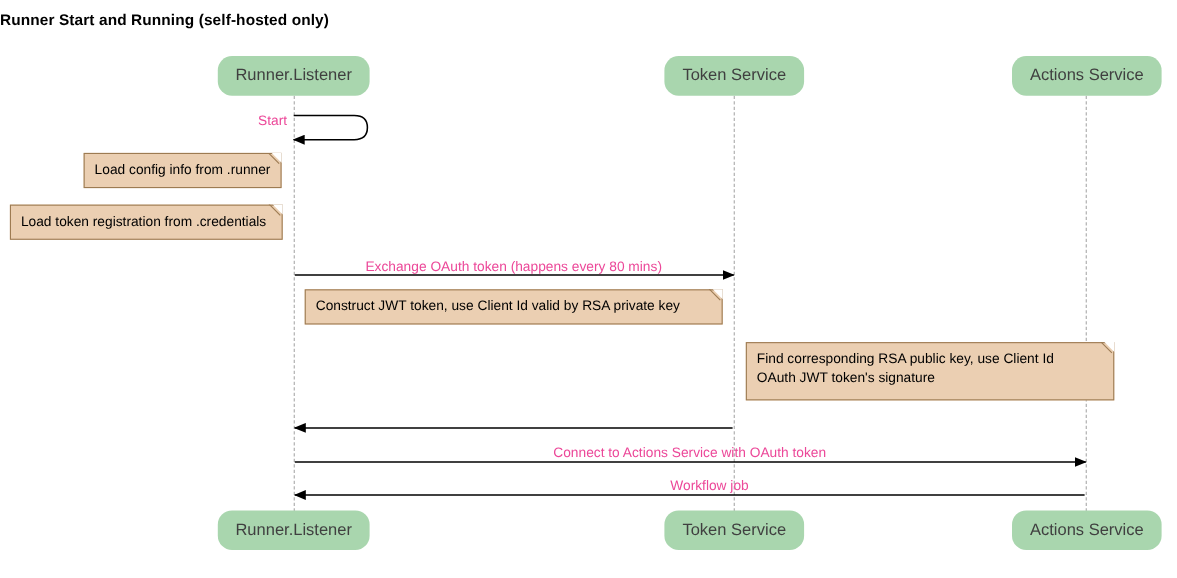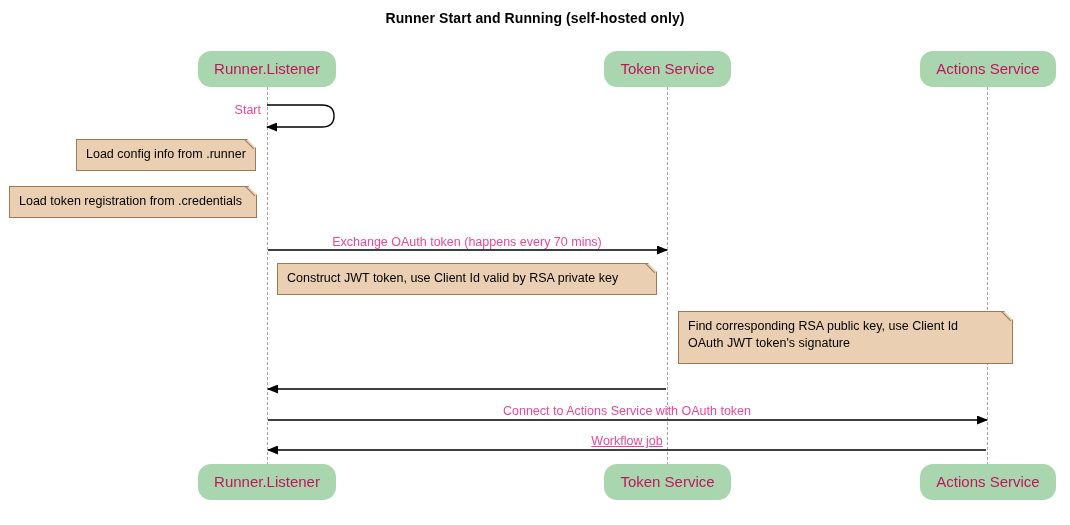--- a/index.html
+++ b/index.html
@@ -19,40 +19,40 @@
     position: absolute;
     left: 0; top: 0;
     width: 1070px;
     height: 525px;
   }
   .title {
     position: absolute;
     left: 0;
     top: 10px;
     width: 1070px;
-    text-align: center;
+    text-align: left;
     font-size: 14px;
     font-weight: bold;
     color: #000;
     letter-spacing: 0.1px;
   }
   .lifeline {
     position: absolute;
     width: 0;
     border-left: 1px dashed #a8a8a8;
   }
   .participant {
     position: absolute;
     background: #a9d6ae;
     border-radius: 13px;
     height: 36px;
     line-height: 36px;
     text-align: center;
     font-size: 15px;
-    color: #be185d;
+    color: #404040;
     white-space: nowrap;
   }
   .note {
     position: absolute;
     background: #ebcfb2;
     border: 1px solid #9d7b52;
     box-sizing: border-box;
     font-size: 12.5px;
     color: #000;
     padding: 6px 9px 6px 9px;
@@ -114,26 +114,26 @@
   <div class="participant" style="left:198px; top:51px; width:138px;">Runner.Listener</div>
   <div class="participant" style="left:604px; top:51px; width:127px;">Token Service</div>
   <div class="participant" style="left:920px; top:51px; width:136px;">Actions Service</div>
 
   <div class="participant" style="left:198px; top:464px; width:138px;">Runner.Listener</div>
   <div class="participant" style="left:604px; top:464px; width:127px;">Token Service</div>
   <div class="participant" style="left:920px; top:464px; width:136px;">Actions Service</div>
 
   <div class="msg-label" style="left:213px; top:103px; width:48px; text-align:right;">Start</div>
 
-  <div class="msg-label" style="left:267px; top:235px; width:400px;">Exchange OAuth token (happens every 70 mins)</div>
+  <div class="msg-label" style="left:267px; top:235px; width:400px;">Exchange OAuth token (happens every 80 mins)</div>
 
 
   <div class="msg-label" style="left:267px; top:404px; width:720px;">Connect to Actions Service with OAuth token</div>
 
-  <div class="msg-label" style="left:267px; top:434px; width:720px;text-decoration:underline;">Workflow job</div>
+  <div class="msg-label" style="left:285px; top:434px; width:720px;">Workflow job</div>
 
   <div class="note" style="left:9px; top:186px; width:248px; height:32px;">
     <span>Load token registration from .credentials</span>
     <span class="fold"></span>
     <span class="fold-line"></span>
   </div>
 
   <div class="note" style="left:76px; top:139px; width:180px; height:32px;">
     <span>Load config info from .runner</span>
     <span class="fold"></span>

